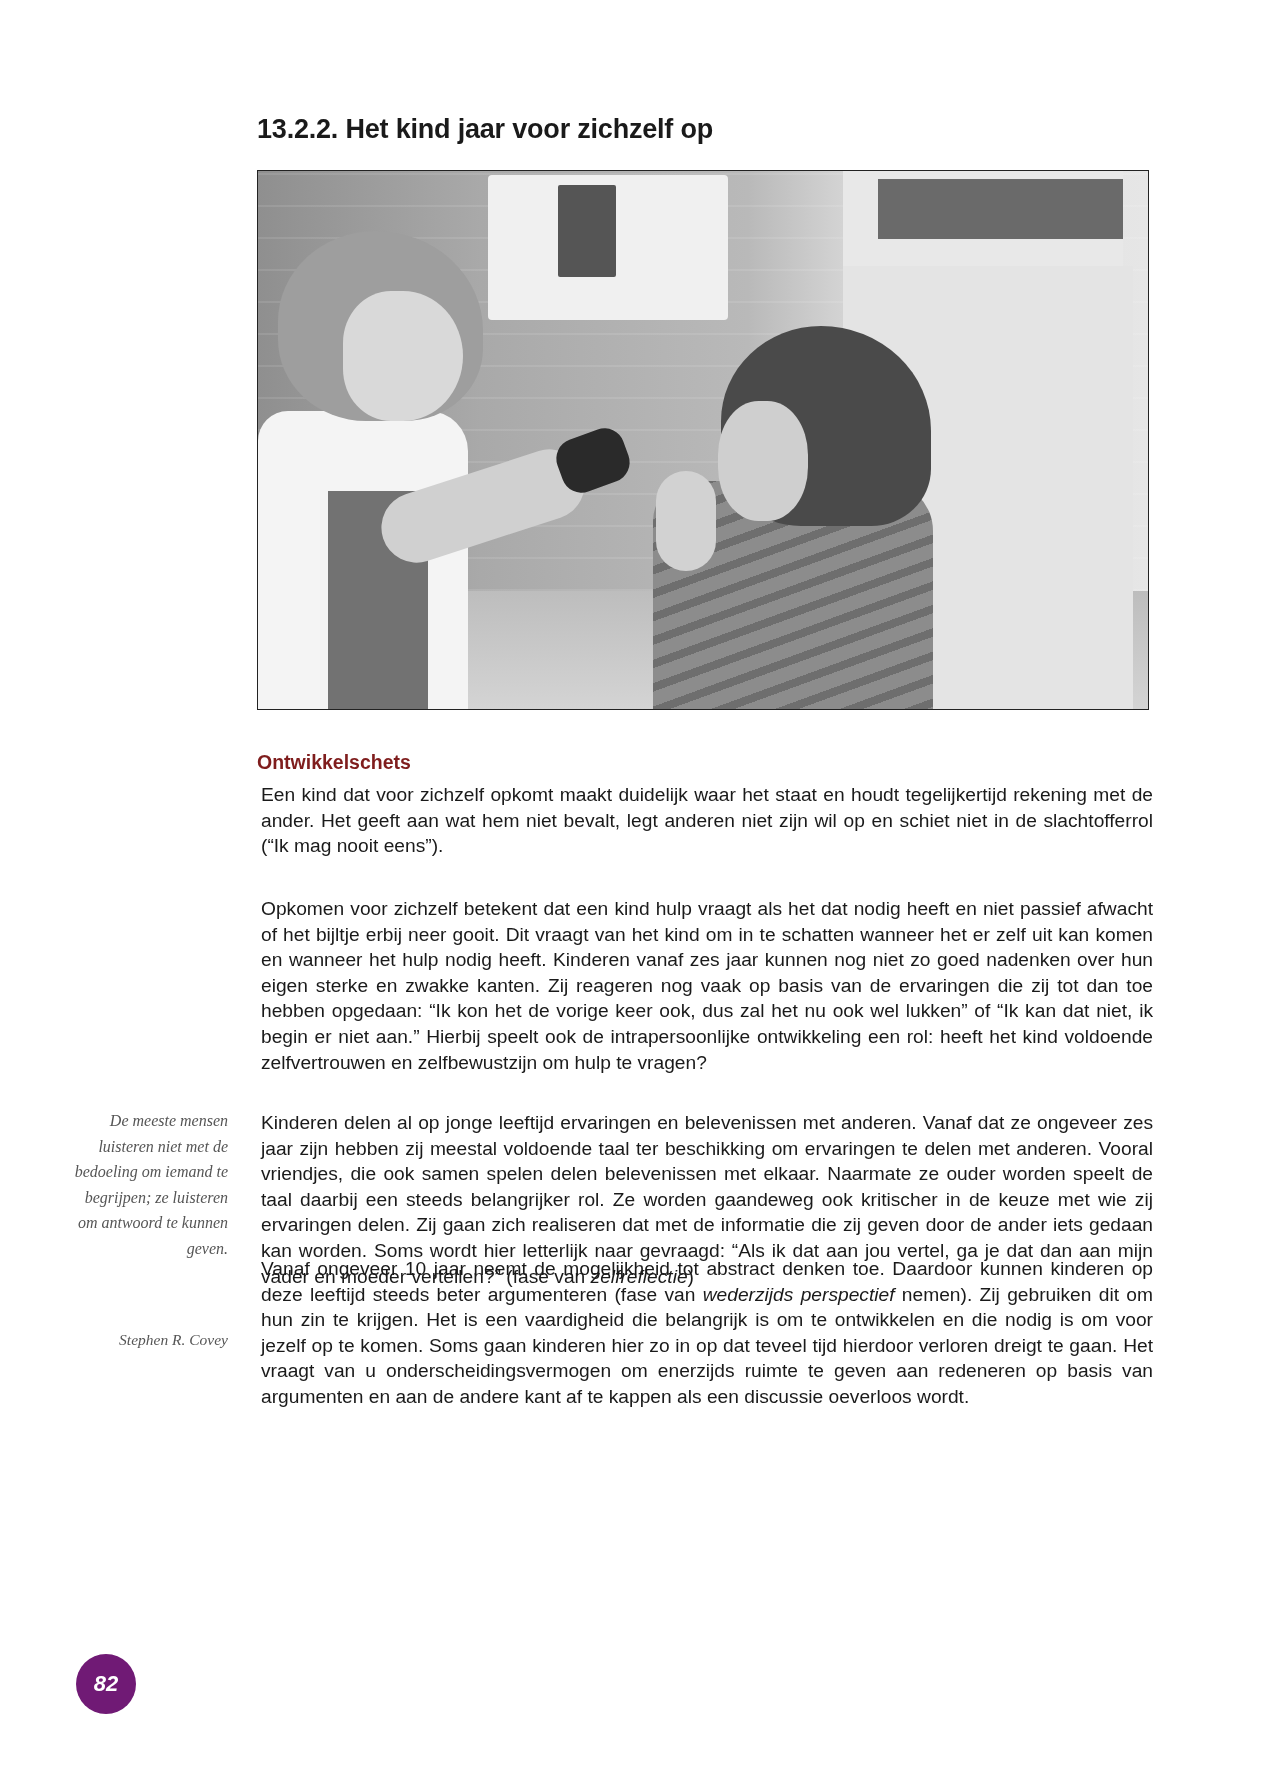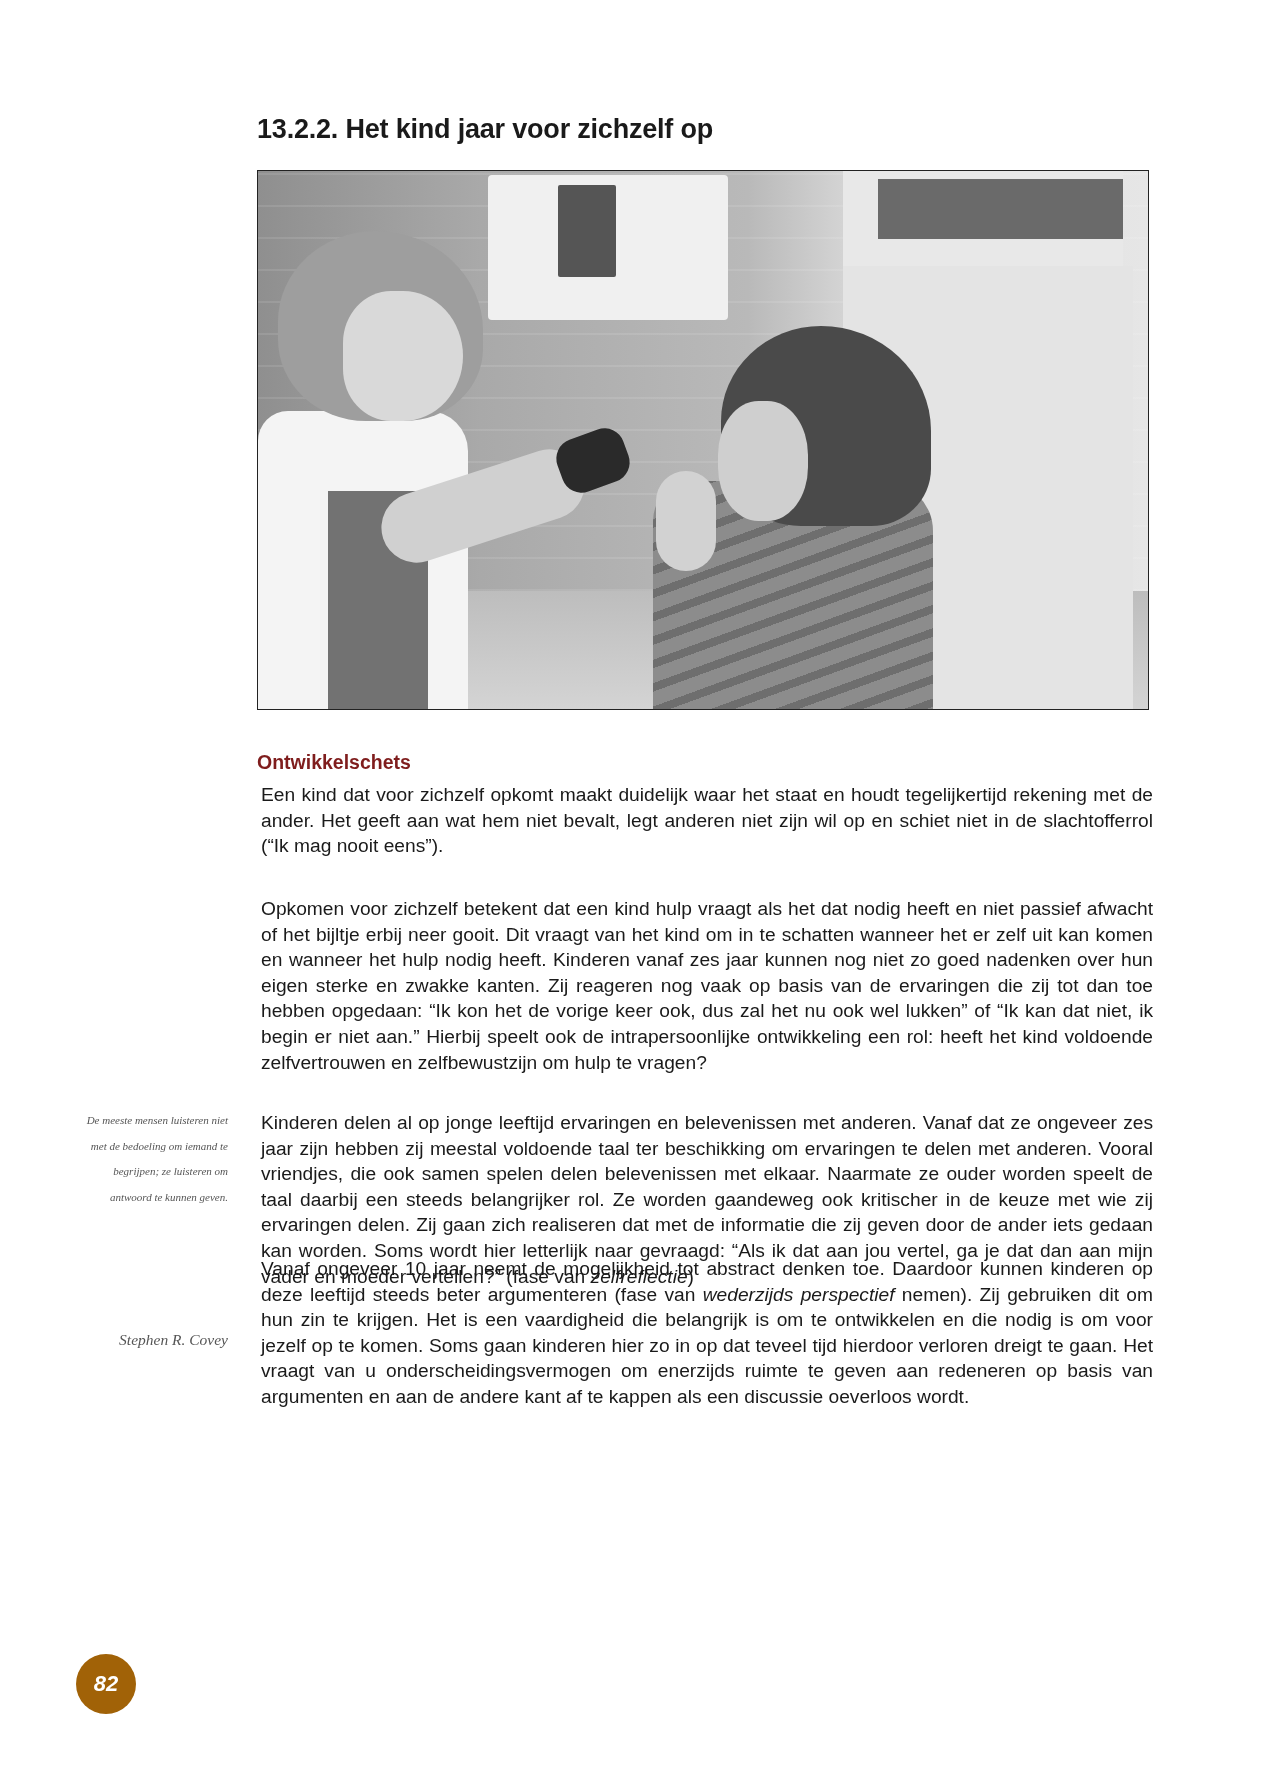--- a/index.html
+++ b/index.html
@@ -41,27 +41,27 @@
   .body-text { position: absolute; left: 257px; width: 892px; margin: 4px;
                font-size: 19.2px; line-height: 25.6px; text-align: justify; color:#1a1a1a; }
   #p1 { top: 778px; }
   #p2 { top: 892px; }
   #p3 { top: 1106px; }
   #p4 { top: 1252px; }
   .body-text em { font-style: italic; }
 
   .margin-quote { position: absolute; left: 70px; top: 1108px; width: 158px; margin: 0;
                   font-family: "Liberation Serif", "DejaVu Serif", serif;
-                  font-style: italic; font-size: 11px; line-height: 25.6px; text-align: right; color: #555; }
+                  font-style: italic; font-size: 16px; line-height: 25.6px; text-align: right; color: #555; }
   .quote-author { position: absolute; left: 70px; top: 1331px; width: 158px; margin:0;
                   font-family: "Liberation Serif", "DejaVu Serif", serif;
                   font-style: italic; font-size: 15.5px; text-align: right; color: #555; }
 
   .page-number { position: absolute; left: 76px; top: 1654px; width: 60px; height: 60px; border-radius: 50%;
-                 background: #a16207; color: #ffffff; display:flex; align-items:center; justify-content:center;
+                 background: #701a75; color: #ffffff; display:flex; align-items:center; justify-content:center;
                  font-size: 22px; font-weight: bold; font-style: italic; }
 </style>
 </head>
 <body>
 
 <h1 class="page-title">13.2.2. Het kind jaar voor zichzelf op</h1>
 
 <div class="photo" title="Zwart-witfoto van twee jongens die om een voorwerp strijden in een schoolgang">
   <div class="wall"></div>
   <div class="floor"></div>

